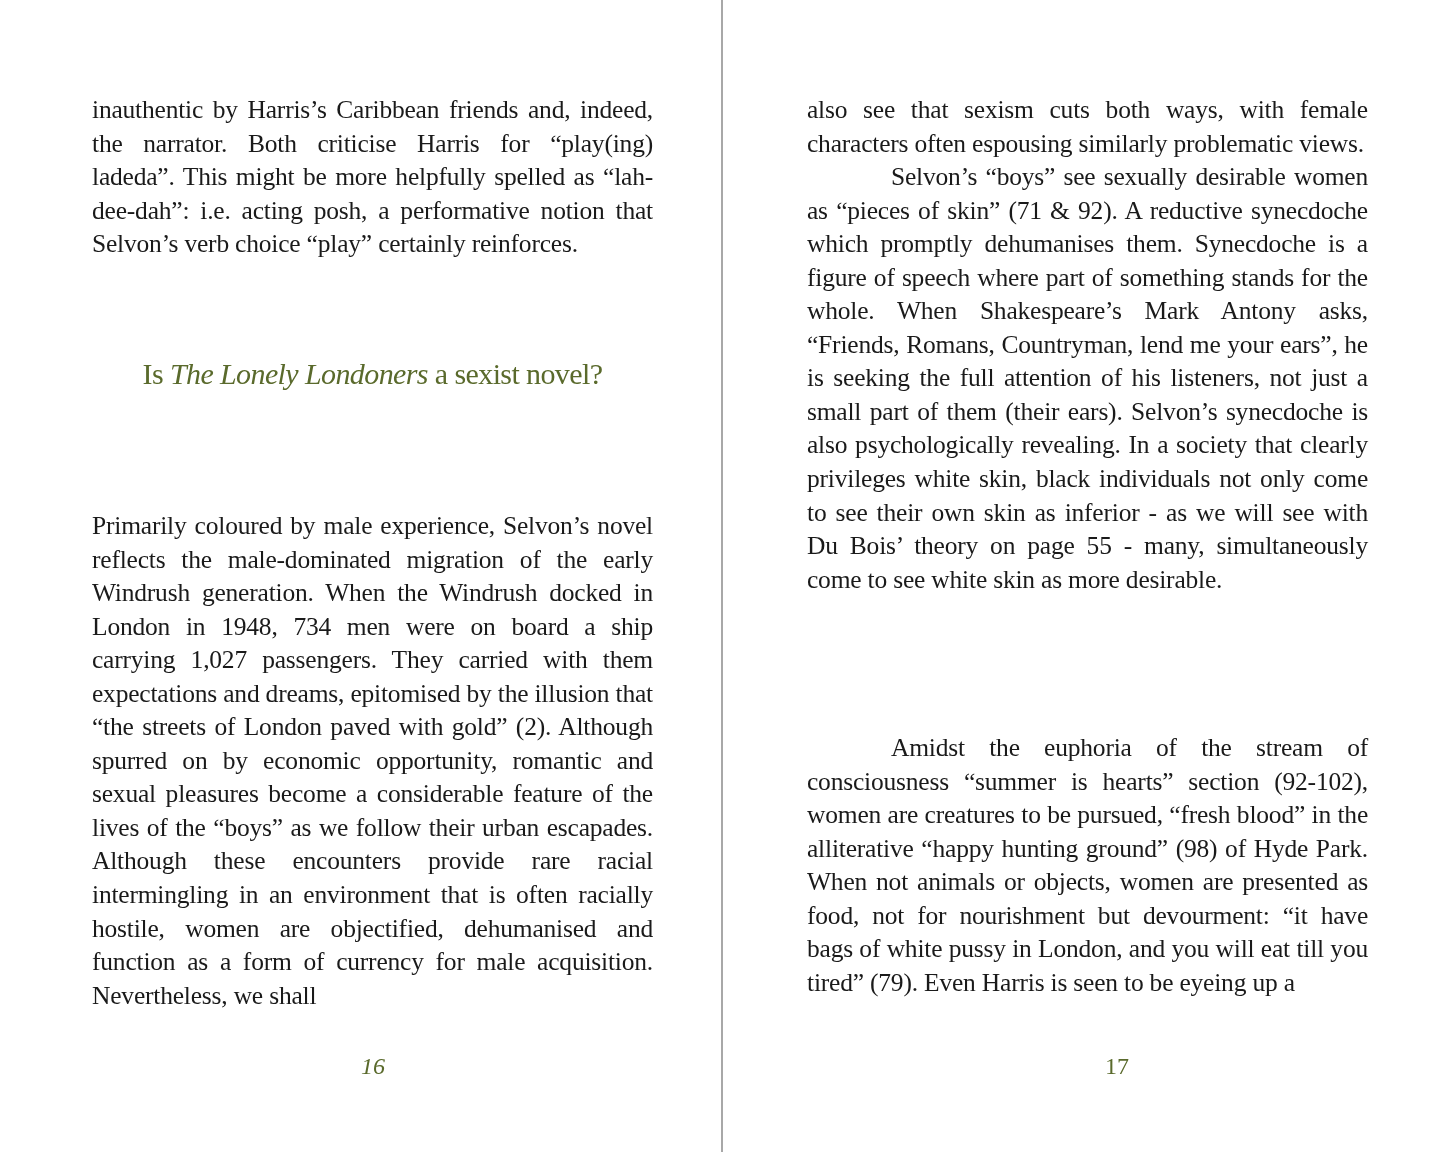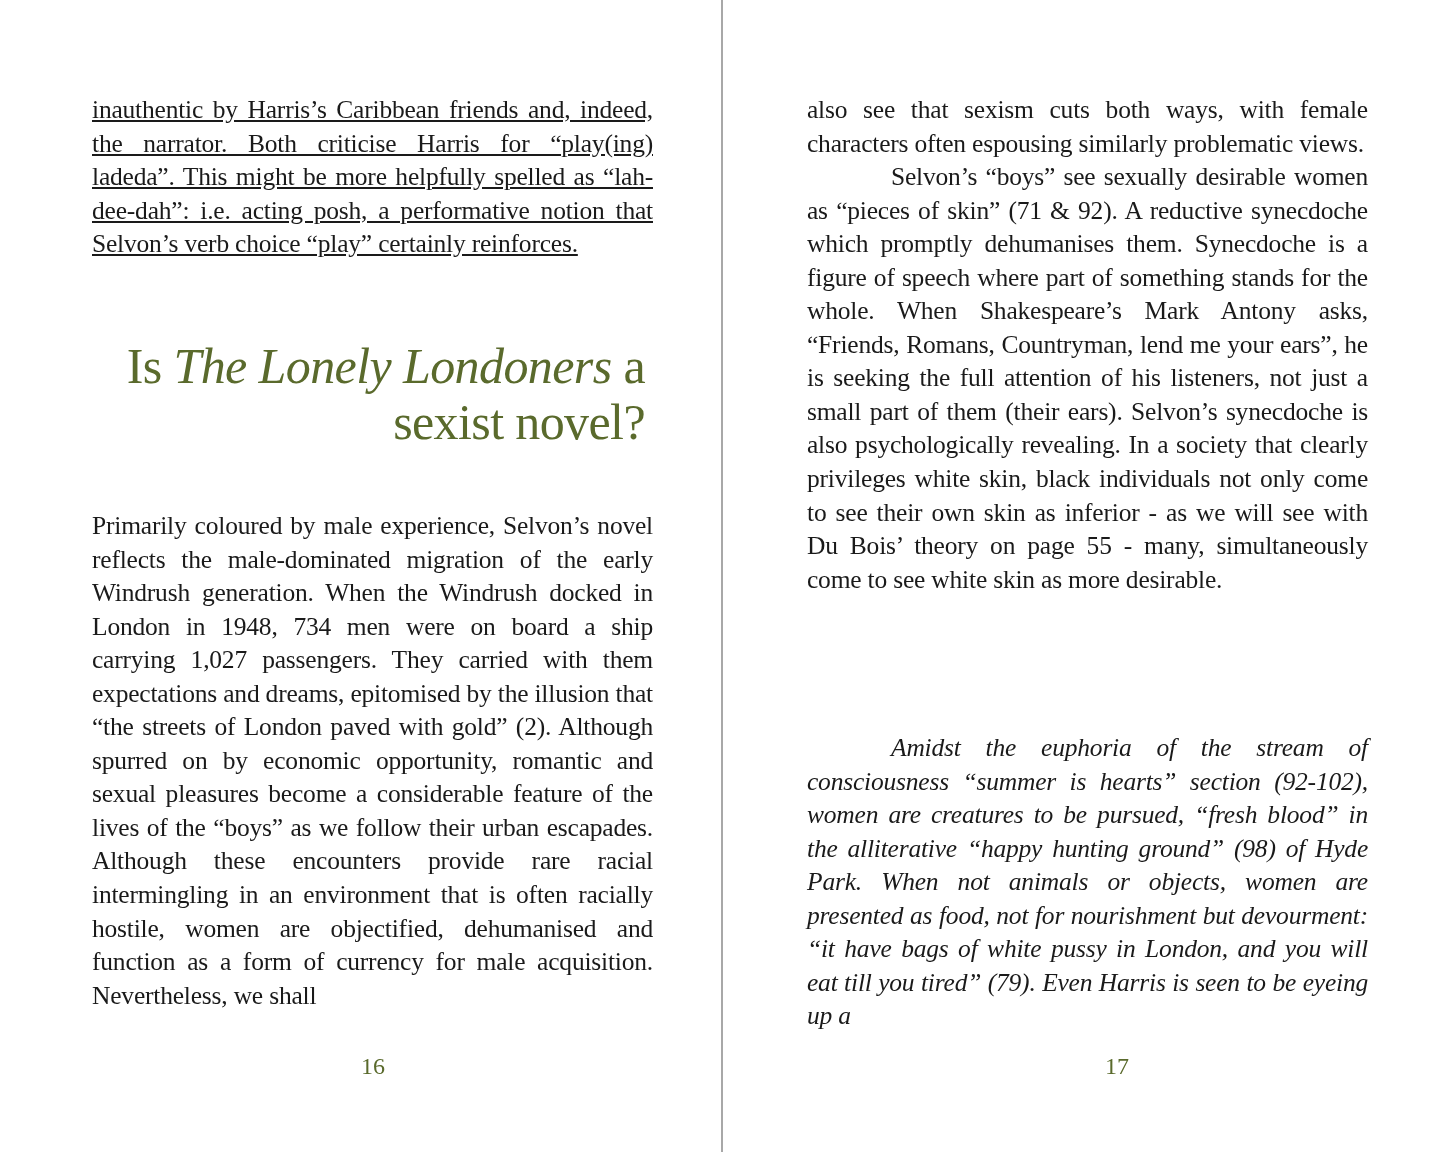--- a/index.html
+++ b/index.html
@@ -40,46 +40,46 @@
       text-align: justify;
       letter-spacing: -0.2px;
     }
     .page-left .column { left: 92px; }
     .page-right .column { left: 84px; }
     .para {
       margin: 0;
     }
     .indent { text-indent: 84px; }
     .heading {
-      margin: 8px;
+      margin: 16px;
       color: #5a6a2c;
-      font-size: 50px;
+      font-size: 30px;
       line-height: 56px;
       font-weight: normal;
       letter-spacing: -0.6px;
-      text-align: right;
+      text-align: center;
     }
     .heading em { font-style: italic; }
     .page-number {
       position: absolute;
       top: 1051px;
       width: 100px;
       text-align: center;
       color: #5a6a2c;
       font-size: 24px;
       line-height: 30px;
     }
-    .page-left .page-number { left: 323px; }
+    .page-left .page-number { left: 323px; font-style: italic; }
     .page-right .page-number { left: 344px; }
   </style>
 </head>
 <body>
 
 <div class="page page-left">
-  <div class="column" style="top: 93px; text-decoration: underline;">
+  <div class="column" style="top: 93px;">
     <p class="para">inauthentic by Harris’s Caribbean friends and, indeed, the narrator. Both criticise Harris for “play(ing) ladeda”. This might be more helpfully spelled as “lah-dee-dah”: i.e. acting posh, a performative notion that Selvon’s verb choice “play” certainly reinforces.</p>
   </div>
 
   <div class="column" style="top: 330px;">
     <h2 class="heading"><span>Is </span><em>The Lonely Londoners</em><span> a sexist novel?</span></h2>
   </div>
 
   <div class="column" style="top: 485px; margin-top: 24px;">
     <p class="para">Primarily coloured by male experience, Selvon’s novel reflects the male-dominated migration of the early Windrush generation. When the Windrush docked in London in 1948, 734 men were on board a ship carrying 1,027 passengers. They carried with them expectations and dreams, epitomised by the illusion that “the streets of London paved with gold” (2). Although spurred on by economic opportunity, romantic and sexual pleasures become a considerable feature of the lives of the “boys” as we follow their urban escapades. Although these encounters provide rare racial intermingling in an environment that is often racially hostile, women are objectified, dehumanised and function as a form of currency for male acquisition. Nevertheless, we shall</p>
   </div>
@@ -88,18 +88,18 @@
 </div>
 
 <div class="gutter"></div>
 
 <div class="page page-right">
   <div class="column" style="top: 93px; font-family: Liberation Serif, serif;">
     <p class="para">also see that sexism cuts both ways, with female characters often espousing similarly problematic views.</p>
     <p class="para indent">Selvon’s “boys” see sexually desirable women as “pieces of skin” (71 &amp; 92). A reductive synecdoche which promptly dehumanises them. Synecdoche is a figure of speech where part of something stands for the whole. When Shakespeare’s Mark Antony asks, “Friends, Romans, Countryman, lend me your ears”, he is seeking the full attention of his listeners, not just a small part of them (their ears). Selvon’s synecdoche is also psychologically revealing. In a society that clearly privileges white skin, black individuals not only come to see their own skin as inferior - as we will see with Du Bois’ theory on page 55 - many, simultaneously come to see white skin as more desirable.</p>
   </div>
 
-  <div class="column" style="top: 731px; font-style: italic;">
+  <div class="column" style="top: 731px;">
     <p class="para indent">Amidst the euphoria of the stream of consciousness “summer is hearts” section (92-102), women are creatures to be pursued, “fresh blood” in the alliterative “happy hunting ground” (98) of Hyde Park.  When not animals or objects, women are presented as food, not for nourishment but devourment: “it have bags of white pussy in London, and you will eat till you tired” (79). Even Harris is seen to be eyeing up a</p>
   </div>
 
   <div class="page-number">17</div>
 </div>
 
 </body></html>

